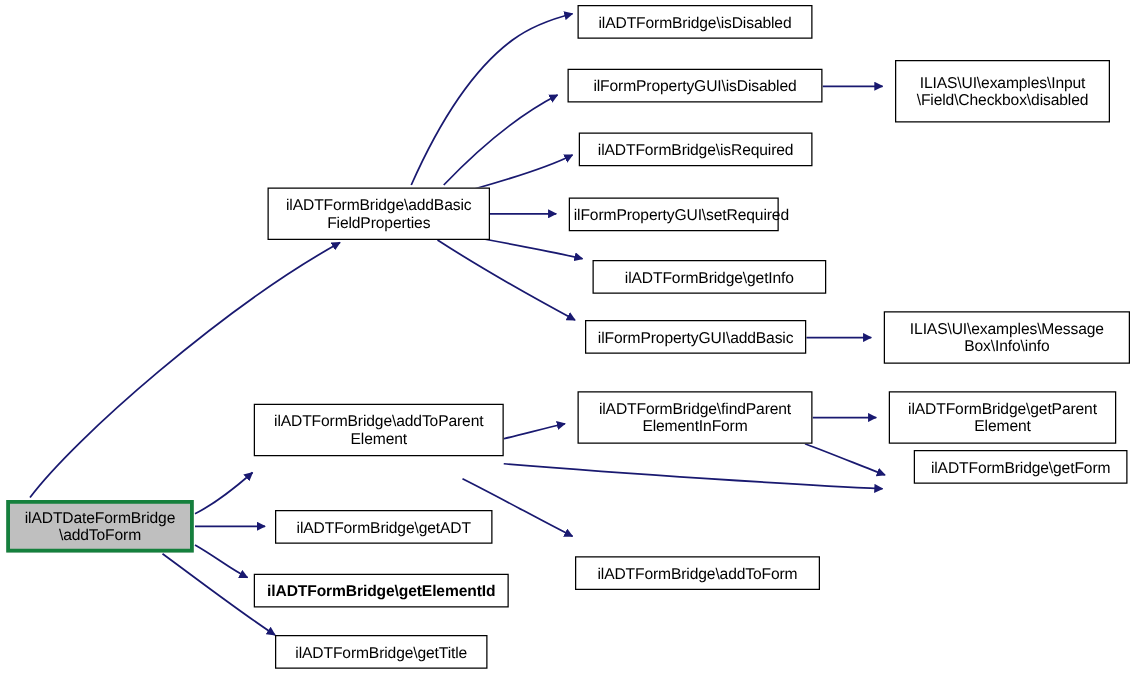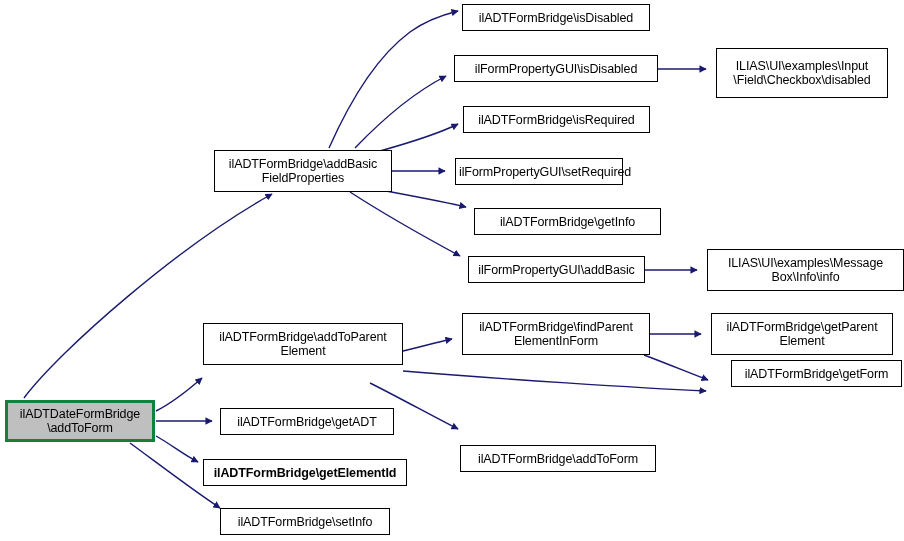--- a/index.html
+++ b/index.html
@@ -101,15 +101,15 @@
       <div class="node" style="left: 203px; top: 323px; width: 200px; height: 42px;"><span class="node-label">ilADTFormBridge\addToParent
 Element</span></div>
       <div class="node" style="left: 462px; top: 313px; width: 188px; height: 42px;"><span class="node-label">ilADTFormBridge\findParent
 ElementInForm</span></div>
       <div class="node" style="left: 711px; top: 313px; width: 182px; height: 42px;"><span class="node-label">ilADTFormBridge\getParent
 Element</span></div>
       <div class="node" style="left: 716px; top: 360px; width: 171px; height: 27px; margin-left: 15px;"><span class="node-label">ilADTFormBridge\getForm</span></div>
       <div class="node" style="left: 220px; top: 408px; width: 174px; height: 27px;"><span class="node-label">ilADTFormBridge\getADT</span></div>
       <div class="node" style="left: 460px; top: 429px; width: 196px; height: 27px; margin-top: 16px;"><span class="node-label">ilADTFormBridge\addToForm</span></div>
       <div class="node" style="left: 203px; top: 459px; width: 204px; height: 27px; font-weight: bold;"><span class="node-label">ilADTFormBridge\getElementId</span></div>
-      <div class="node" style="left: 220px; top: 508px; width: 170px; height: 27px;"><span class="node-label">ilADTFormBridge\setInfo</span></div>
+      <div class="node" style="left: 220px; top: 508px; width: 170px; height: 27px;"><span class="node-label">ilADTFormBridge\getTitle</span></div>
     </div>
 </div>
 
 </body></html>

